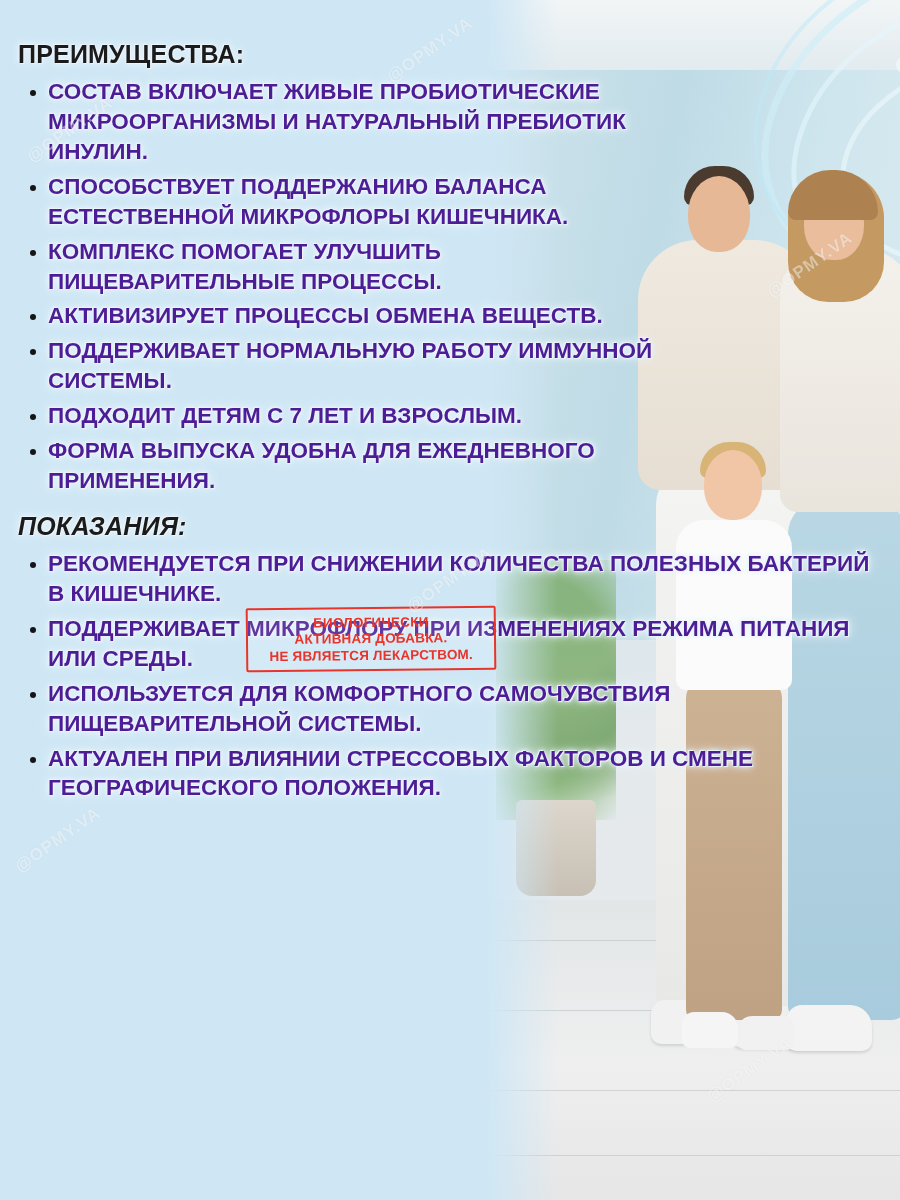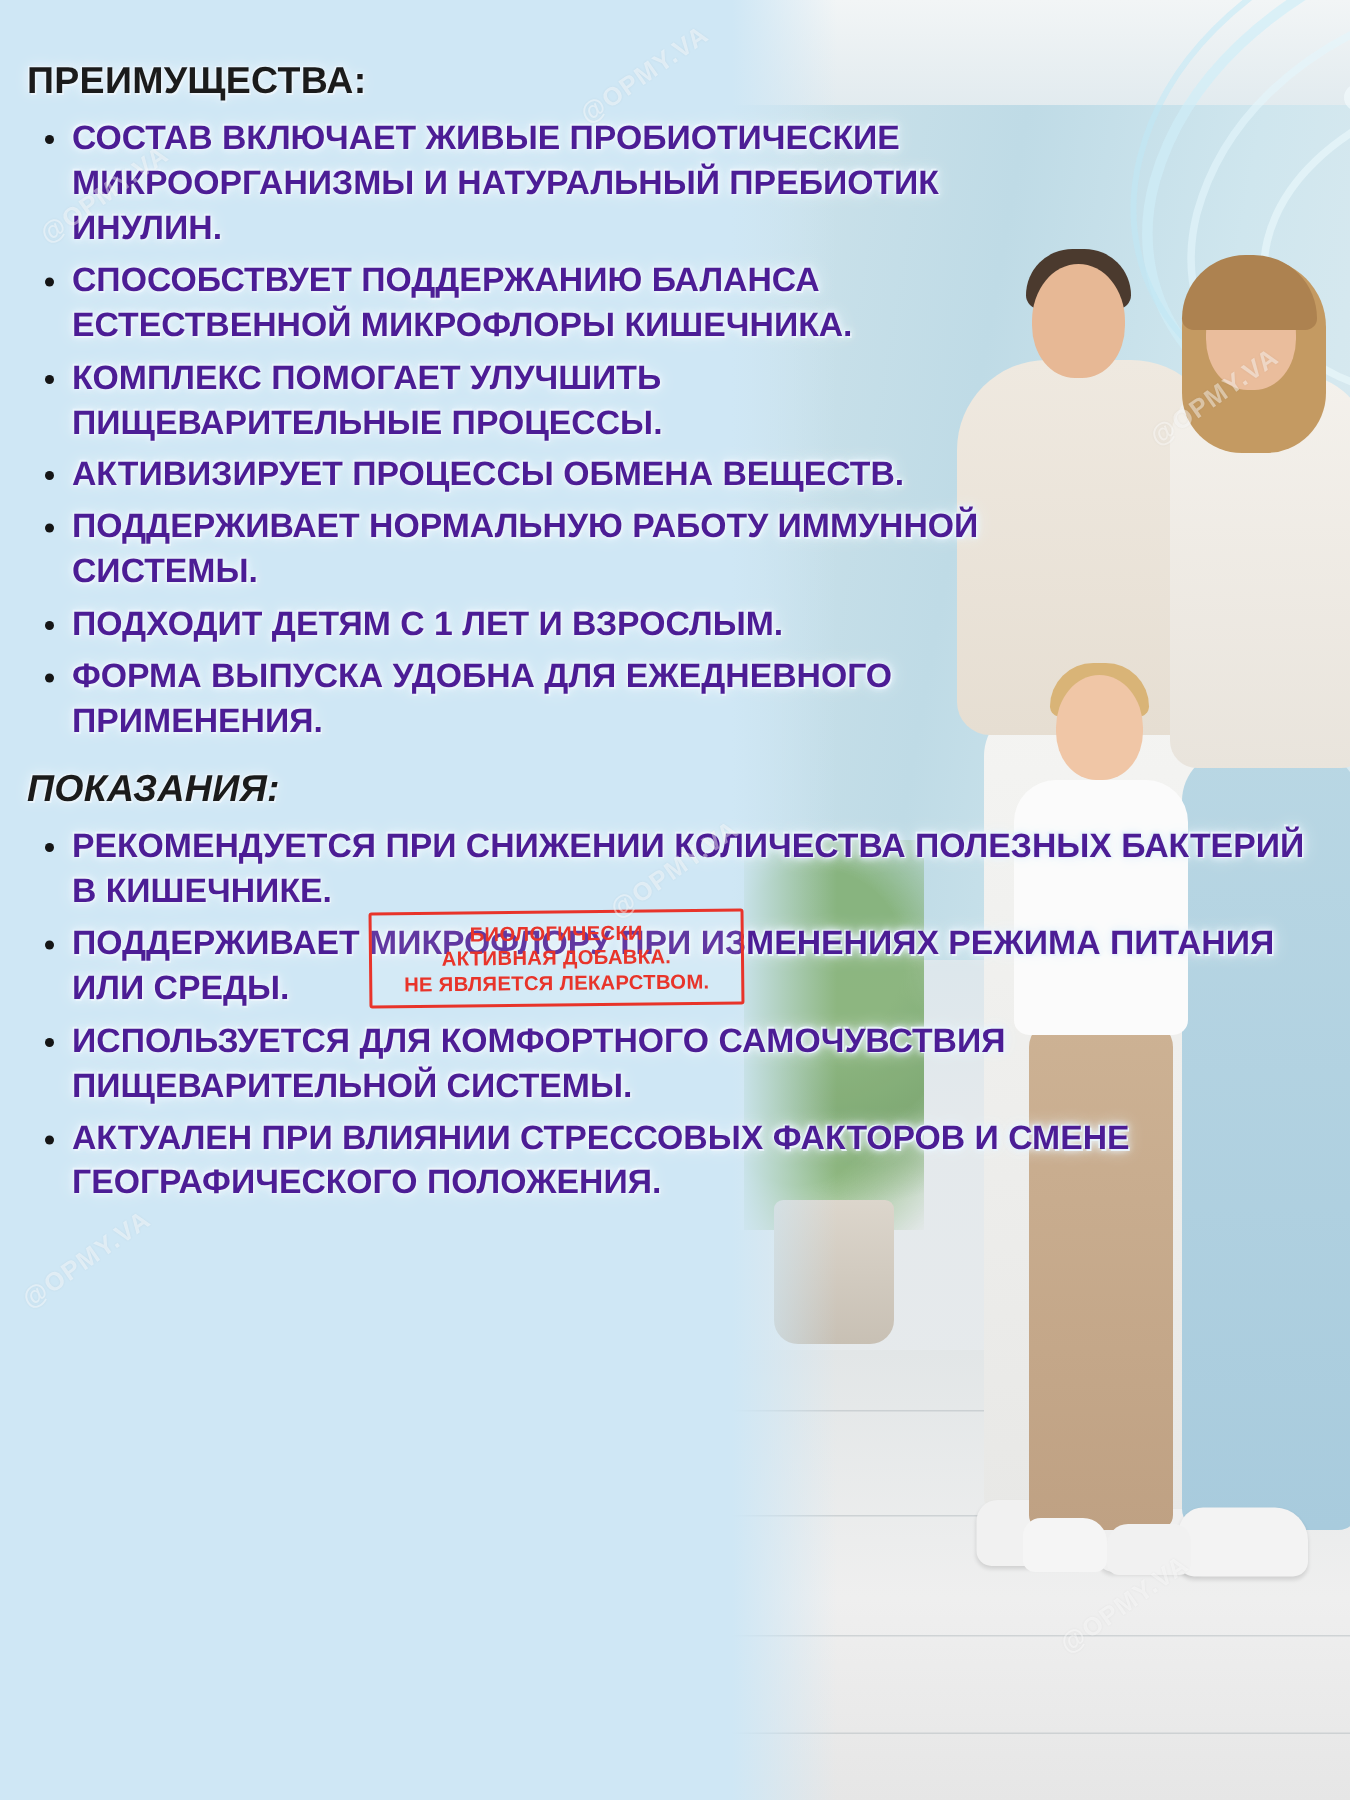--- a/index.html
+++ b/index.html
@@ -246,21 +246,21 @@
 
   <div class="content">
 
     <h2 class="section-title">ПРЕИМУЩЕСТВА:</h2>
     <ul class="bullets benefits-list">
       <li>СОСТАВ ВКЛЮЧАЕТ ЖИВЫЕ ПРОБИОТИЧЕСКИЕ МИКРООРГАНИЗМЫ И НАТУРАЛЬНЫЙ ПРЕБИОТИК ИНУЛИН.</li>
       <li>СПОСОБСТВУЕТ ПОДДЕРЖАНИЮ БАЛАНСА ЕСТЕСТВЕННОЙ МИКРОФЛОРЫ КИШЕЧНИКА.</li>
       <li>КОМПЛЕКС ПОМОГАЕТ УЛУЧШИТЬ ПИЩЕВАРИТЕЛЬНЫЕ ПРОЦЕССЫ.</li>
       <li>АКТИВИЗИРУЕТ ПРОЦЕССЫ ОБМЕНА ВЕЩЕСТВ.</li>
       <li>ПОДДЕРЖИВАЕТ НОРМАЛЬНУЮ РАБОТУ ИММУННОЙ СИСТЕМЫ.</li>
-      <li>ПОДХОДИТ ДЕТЯМ С 1 ЛЕТ И ВЗРОСЛЫМ.</li>
+      <li>ПОДХОДИТ ДЕТЯМ С 7 ЛЕТ И ВЗРОСЛЫМ.</li>
       <li>ФОРМА ВЫПУСКА УДОБНА ДЛЯ ЕЖЕДНЕВНОГО ПРИМЕНЕНИЯ.</li>
     </ul>
 
     <h2 class="section-title indications-title">ПОКАЗАНИЯ:</h2>
     <ul class="bullets indications-list">
       <li>РЕКОМЕНДУЕТСЯ ПРИ СНИЖЕНИИ КОЛИЧЕСТВА ПОЛЕЗНЫХ БАКТЕРИЙ В КИШЕЧНИКЕ.</li>
       <li>ПОДДЕРЖИВАЕТ МИКРОФЛОРУ ПРИ ИЗМЕНЕНИЯХ РЕЖИМА ПИТАНИЯ ИЛИ СРЕДЫ.</li>
       <li>ИСПОЛЬЗУЕТСЯ ДЛЯ КОМФОРТНОГО САМОЧУВСТВИЯ ПИЩЕВАРИТЕЛЬНОЙ СИСТЕМЫ.</li>
       <li>АКТУАЛЕН ПРИ ВЛИЯНИИ СТРЕССОВЫХ ФАКТОРОВ И СМЕНЕ ГЕОГРАФИЧЕСКОГО ПОЛОЖЕНИЯ.</li>
     </ul>

